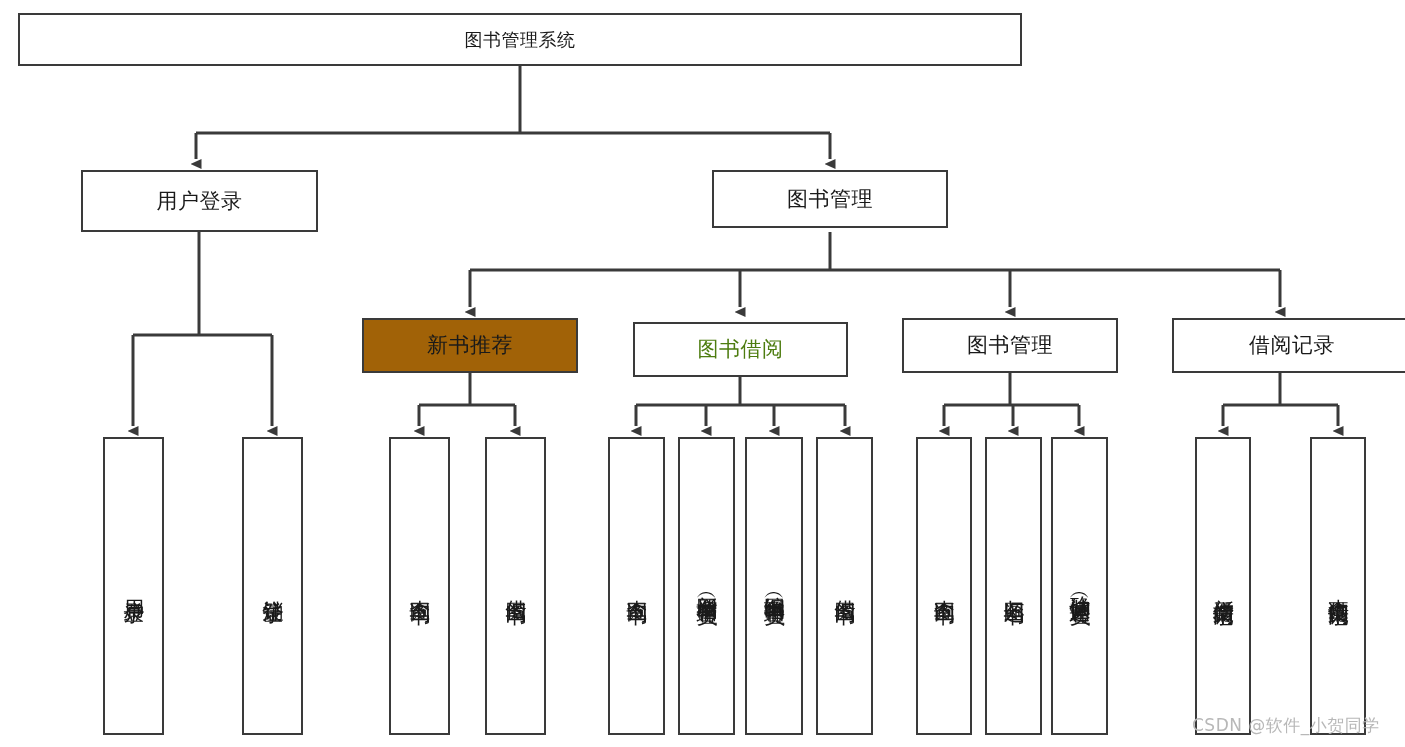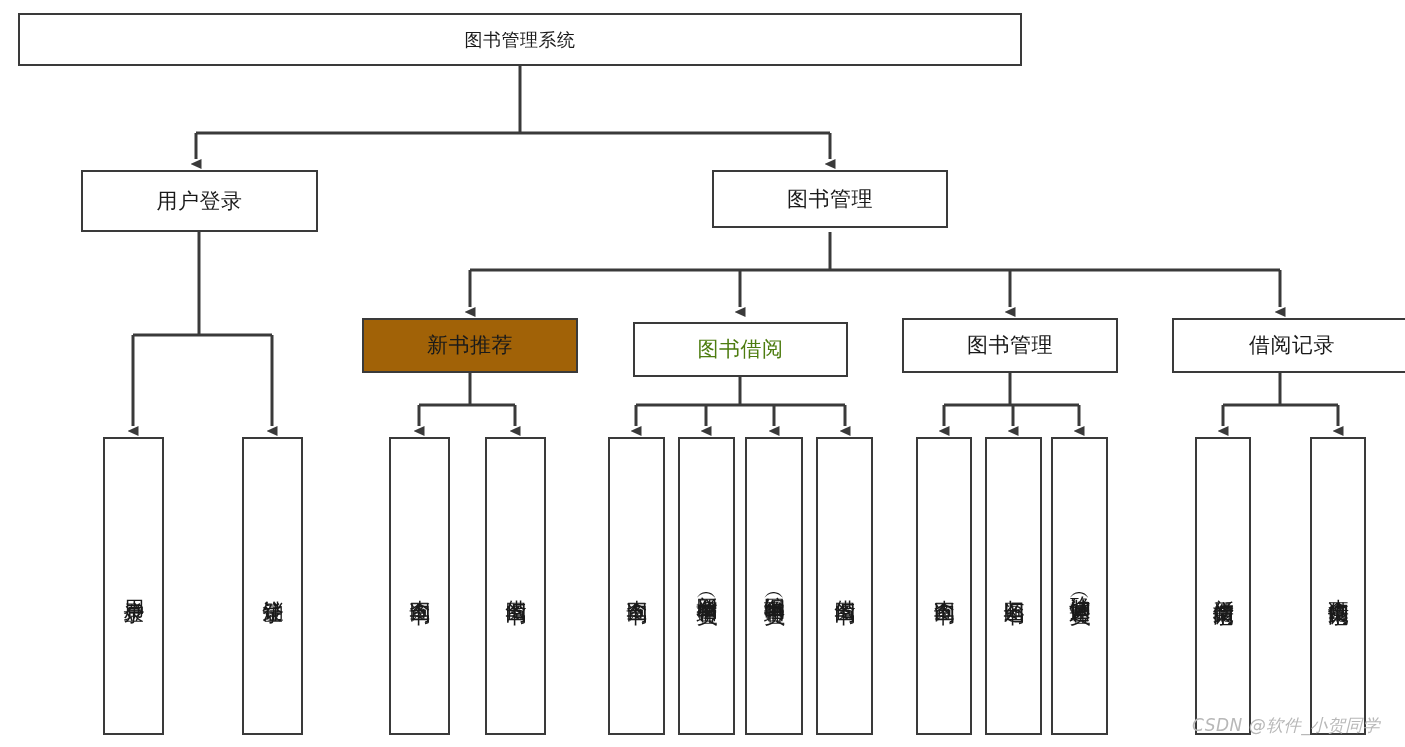--- a/index.html
+++ b/index.html
@@ -51,21 +51,20 @@
     font-size: 21px;
     letter-spacing: 1.5px;
   }
   .node.root .label { font-size: 18px; }
   .watermark {
     position: absolute;
     color: #b8b8b8;
     font-size: 17px;
     white-space: nowrap;
     letter-spacing: 0.5px;
-    font-style: italic;
   }
 </style>
 </head>
 <body>
 
 <div id="canvas">
 
   <svg class="wires" viewBox="0 0 1405 747" xmlns="http://www.w3.org/2000/svg">
     <defs>
       <marker id="arrow" markerWidth="10" markerHeight="11" refX="0" refY="5.5" orient="auto" markerUnits="userSpaceOnUse">

